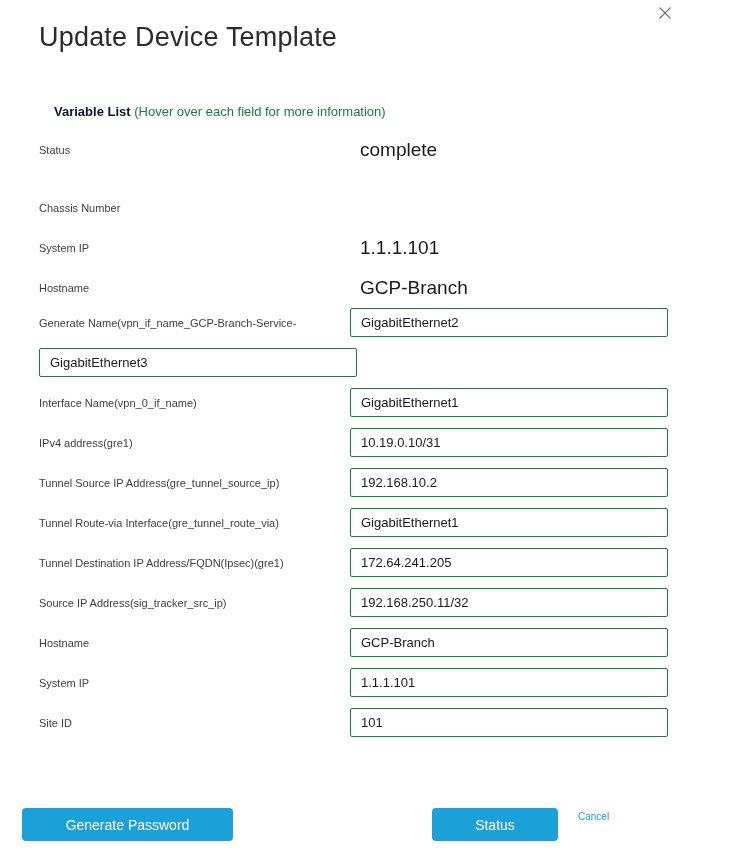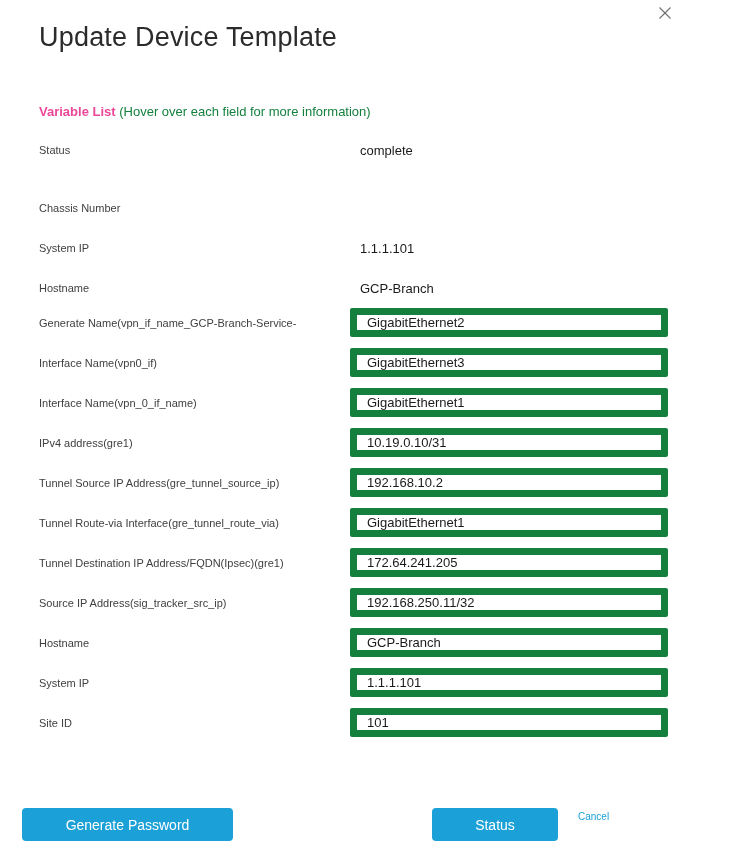--- a/index.html
+++ b/index.html
@@ -31,21 +31,21 @@
     font-weight: 300;
     letter-spacing: 0.2px;
     color: #2b2b2b;
     line-height: 33px;
   }
   .section-header {
     margin: 50px 0 0 39px;
     font-size: 13px;
     line-height: 16px;
   }
-  .section-header .sh-title { font-weight: bold; color: #ec4899; }
+  .section-header .sh-title { font-weight: bold; color: #0f172a; margin-left: 15px; }
   .section-header .sh-hint { font-weight: normal; color: #15803d; }
   .rows {
     margin: 10px 0 0 39px;
     width: 629px;
   }
   .row {
     display: flex;
     align-items: center;
   }
   .row.static { height: 40px; }
@@ -54,27 +54,27 @@
   .field-label {
     width: 311px;
     min-width: 311px;
     font-size: 11px;
     color: #404040;
     white-space: nowrap;
     overflow: hidden;
   }
   .field-value {
     padding-left: 10px;
-    font-size: 13px;
+    font-size: 19px;
     color: #1a1a1a;
   }
   .field-input {
     width: 318px;
     height: 29px;
-    border: 7px solid #15803d;
+    border: 1px solid #15803d;
     border-radius: 2px;
     background: #fff;
     padding: 0 10px;
     font-family: "Liberation Sans", sans-serif;
     font-size: 13px;
     color: #1a1a1a;
     outline: none;
   }
   .footer {
     position: absolute;
@@ -143,21 +143,20 @@
     <div class="row static">
       <div class="field-label">Hostname</div>
       <div class="field-value">GCP-Branch</div>
     </div>
 
     <div class="row inputrow">
       <div class="field-label">Generate Name(vpn_if_name_GCP-Branch-Service-</div>
       <input class="field-input" type="text" value="GigabitEthernet2" style="">
     </div>
     <div class="row inputrow">
-      <div class="field-label">Interface Name(vpn0_if)</div>
       <input class="field-input" type="text" value="GigabitEthernet3" style="">
     </div>
     <div class="row inputrow">
       <div class="field-label">Interface Name(vpn_0_if_name)</div>
       <input class="field-input" type="text" value="GigabitEthernet1" style="">
     </div>
     <div class="row inputrow">
       <div class="field-label">IPv4 address(gre1)</div>
       <input class="field-input" type="text" value="10.19.0.10/31" style="">
     </div>

